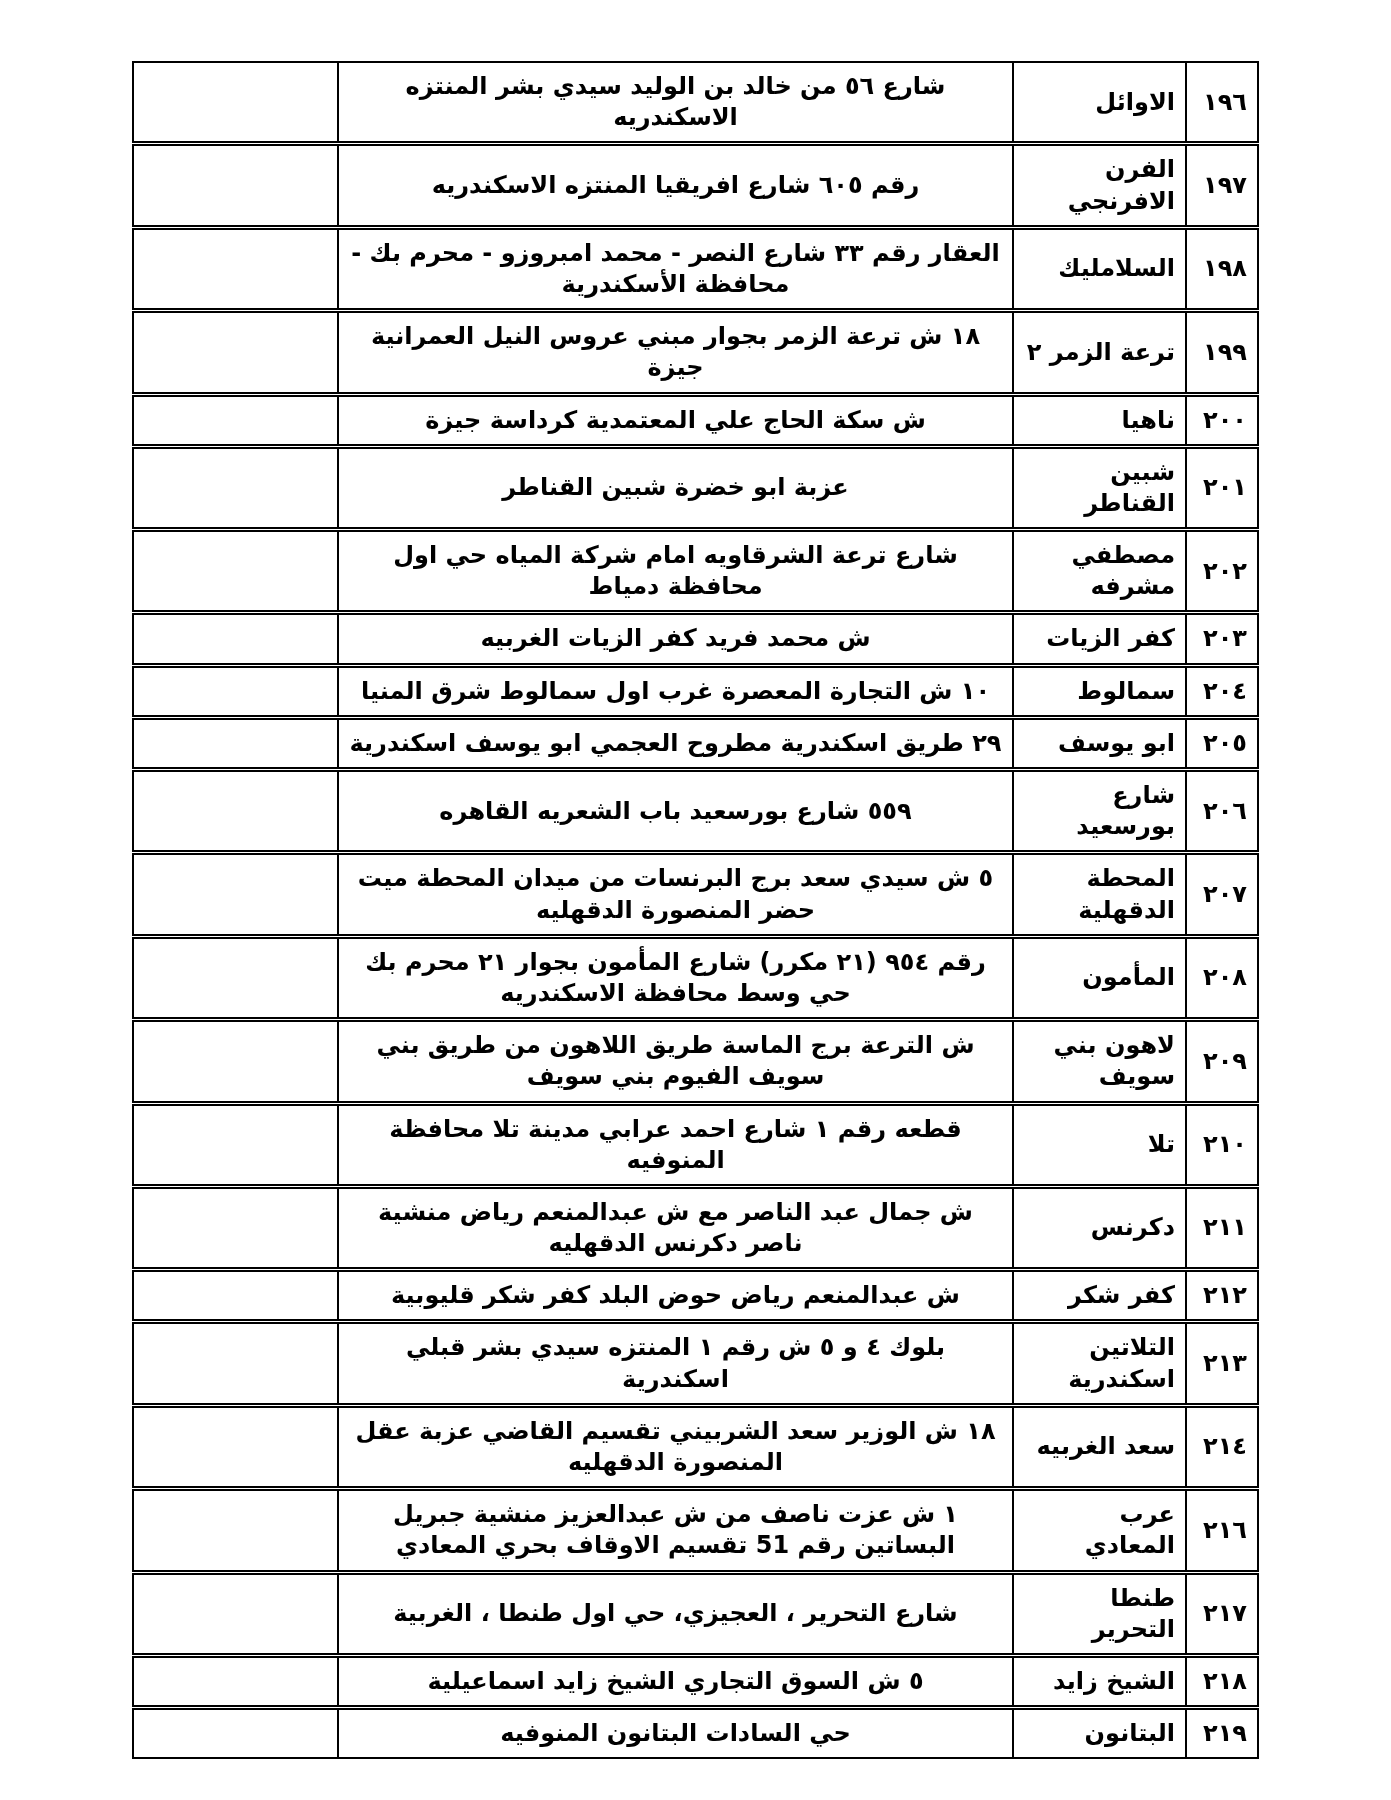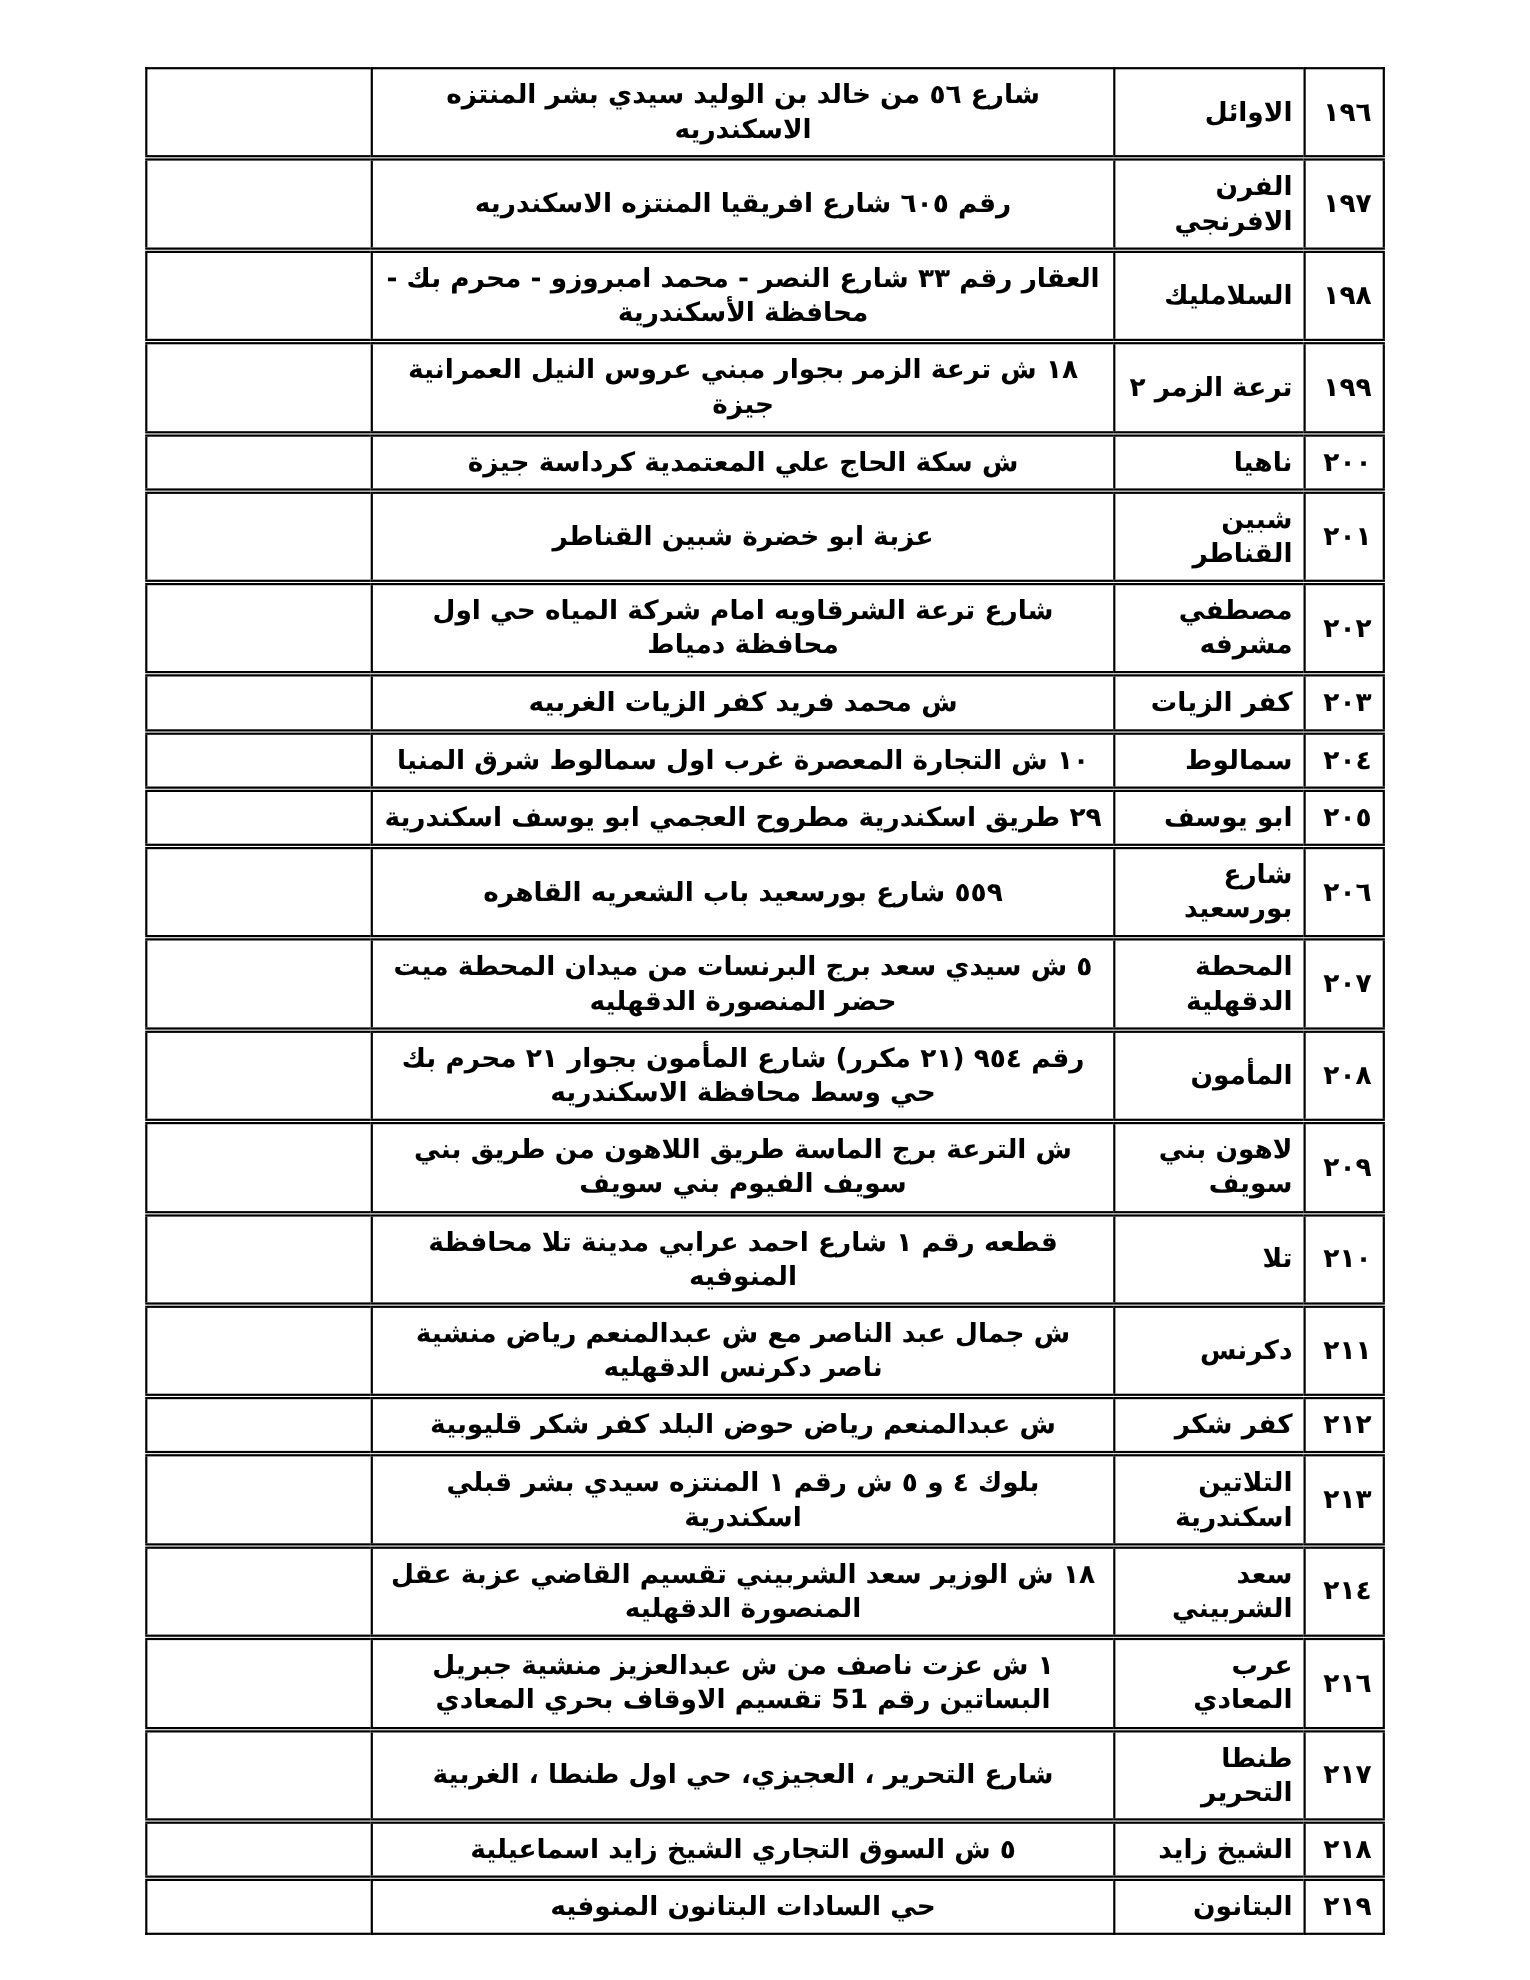--- a/index.html
+++ b/index.html
@@ -194,21 +194,21 @@
 
     <tr>
       <td class="cell-no">٢١٣</td>
       <td class="cell-name">التلاتين اسكندرية</td>
       <td class="cell-address">بلوك ٤ و ٥ ش رقم ١ المنتزه سيدي بشر قبلي اسكندرية</td>
       <td class="cell-notes"></td>
     </tr>
 
     <tr>
       <td class="cell-no">٢١٤</td>
-      <td class="cell-name">سعد الشربيني</td>
+      <td class="cell-name">سعد الغربيه</td>
       <td class="cell-address">١٨ ش الوزير سعد الشربيني تقسيم القاضي عزبة عقل المنصورة الدقهليه</td>
       <td class="cell-notes"></td>
     </tr>
 
 
     <tr>
       <td class="cell-no">٢١٦</td>
       <td class="cell-name">عرب المعادي</td>
       <td class="cell-address">١ ش عزت ناصف من ش عبدالعزيز منشية جبريل البساتين رقم 51 تقسيم الاوقاف بحري المعادي</td>
       <td class="cell-notes"></td>

